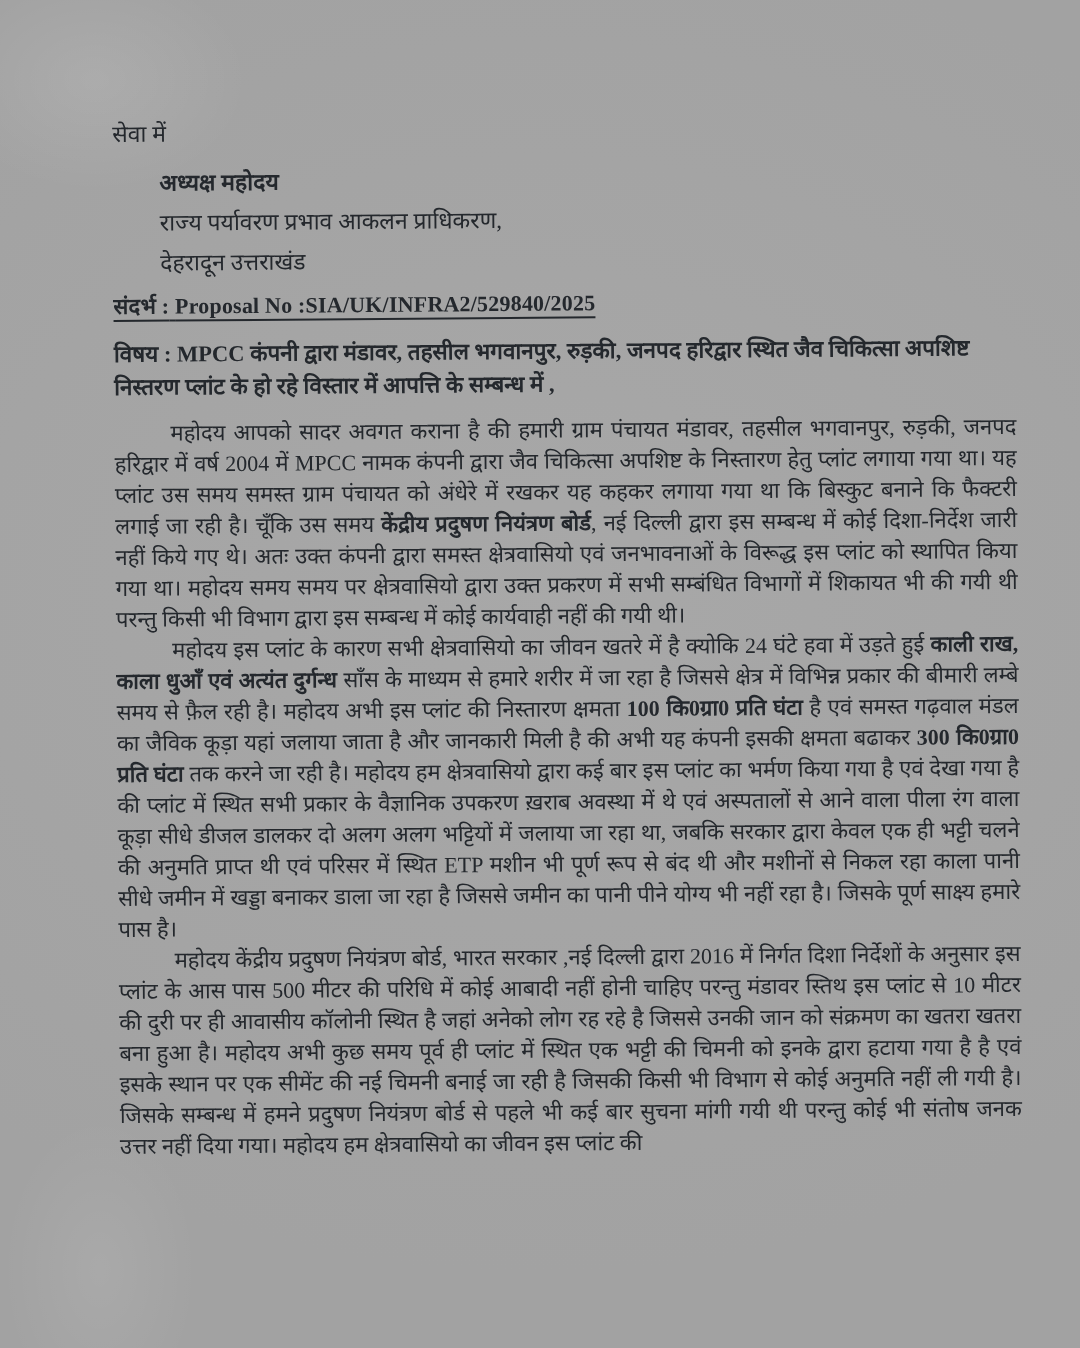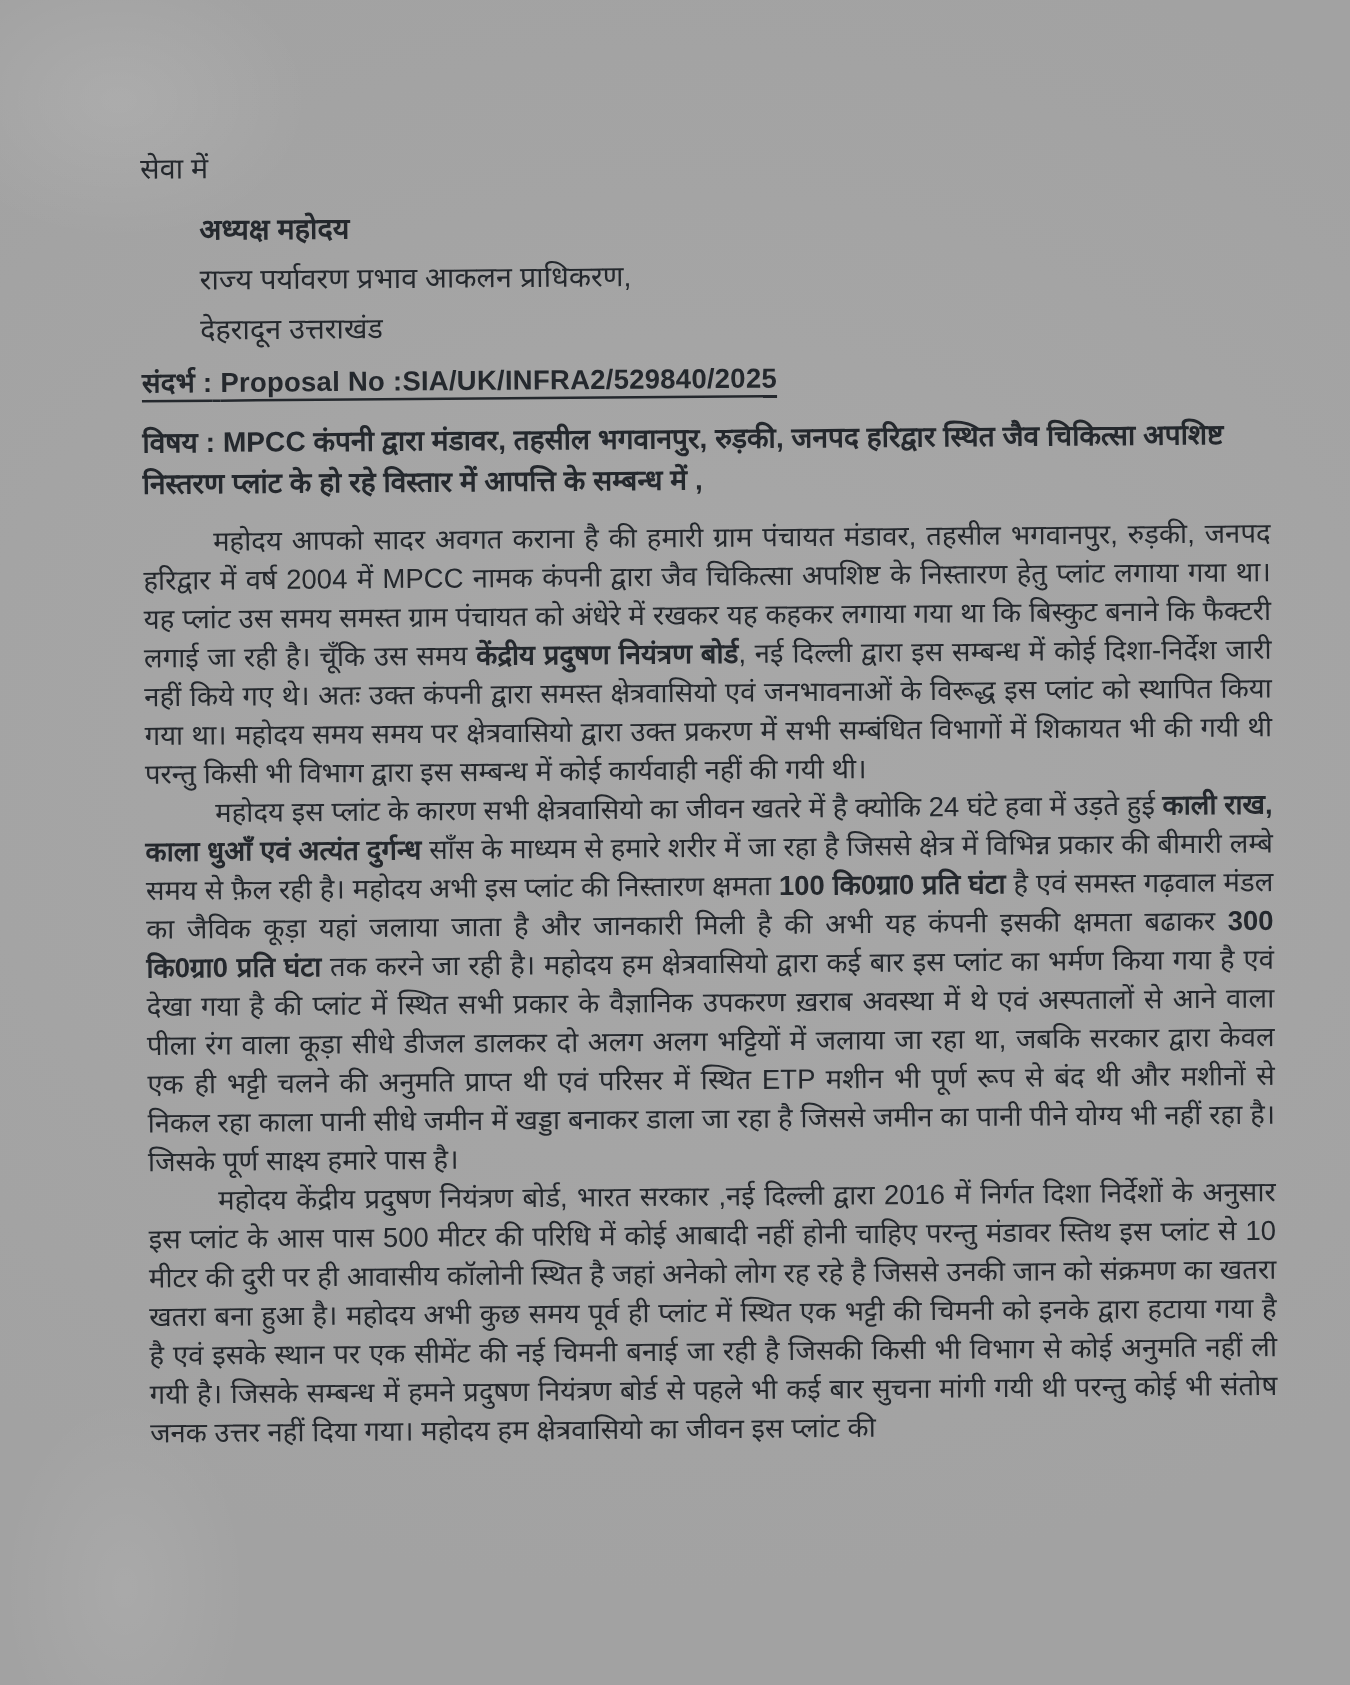--- a/index.html
+++ b/index.html
@@ -6,21 +6,21 @@
   .page{
     position:relative;
     width:1080px;height:1348px;
     margin:0 auto;
     background:
       radial-gradient(220px 160px at 95px 80px, rgba(255,255,255,.10), rgba(255,255,255,0) 70%),
       radial-gradient(140px 220px at 100px 1270px, rgba(255,255,255,.08), rgba(255,255,255,0) 70%),
       radial-gradient(900px 700px at 540px 600px, rgba(255,255,255,.03), rgba(0,0,0,.02)),
       #a5a5a5;
     overflow:hidden;
-    font-family:Liberation Sans, sans-serif;
+    font-family:Liberation Serif, serif;
     color:#24282d;
     -webkit-font-smoothing:antialiased;
   }
   .content{
     position:absolute;
     left:112px;top:120px;width:902px;
     transform:rotate(-0.45deg);
     transform-origin:0 0;
   }
   .salutation{font-size:23px;line-height:30px;}

